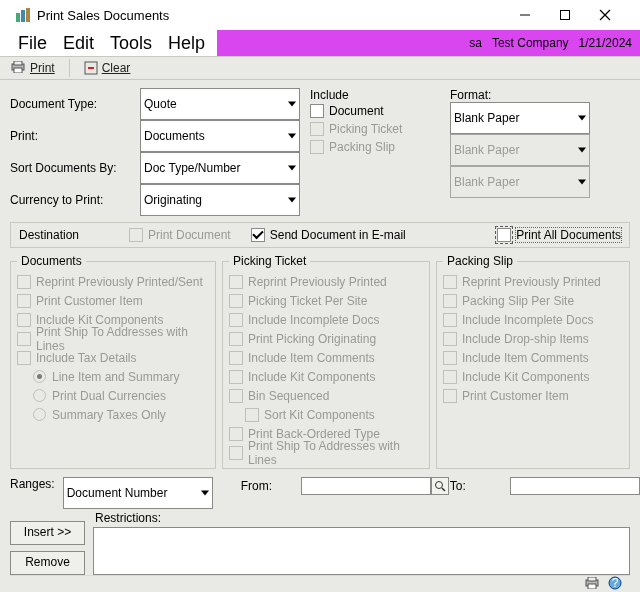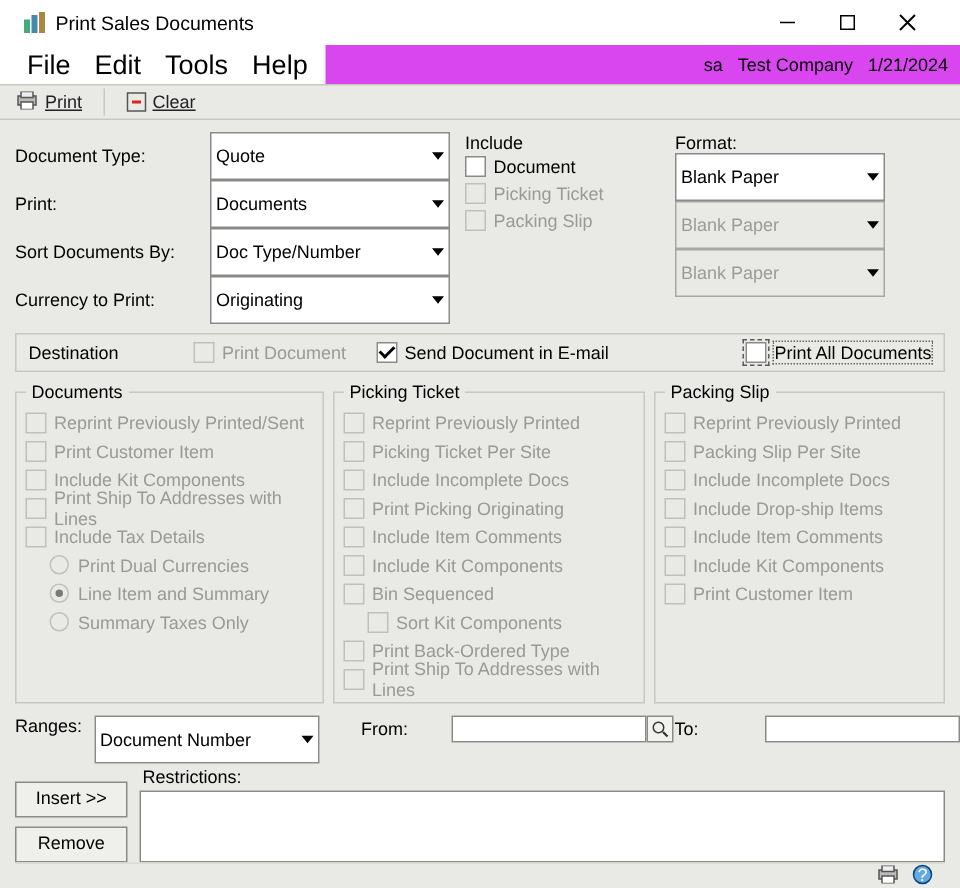--- a/index.html
+++ b/index.html
@@ -199,26 +199,26 @@
         </div>
       <div class="chkrow">
           <span class="chk disabled"></span>
           <span class="lbltxt disabled">Print Ship To Addresses with Lines</span>
         </div>
       <div class="chkrow">
           <span class="chk disabled"></span>
           <span class="lbltxt disabled">Include Tax Details</span>
         </div>
       <div class="chkrow indent">
+          <span class="rad sel"></span>
+          <span class="lbltxt disabled">Line Item and Summary</span>
+        </div>
+      <div class="chkrow indent">
           <span class="rad"></span>
           <span class="lbltxt disabled">Print Dual Currencies</span>
-        </div>
-      <div class="chkrow indent">
-          <span class="rad sel"></span>
-          <span class="lbltxt disabled">Line Item and Summary</span>
         </div>
       <div class="chkrow indent">
           <span class="rad"></span>
           <span class="lbltxt disabled">Summary Taxes Only</span>
         </div>
     </fieldset>
 
     <fieldset class="grp" style="width:208px">
       <legend>Picking Ticket</legend>
       <div class="chkrow">

